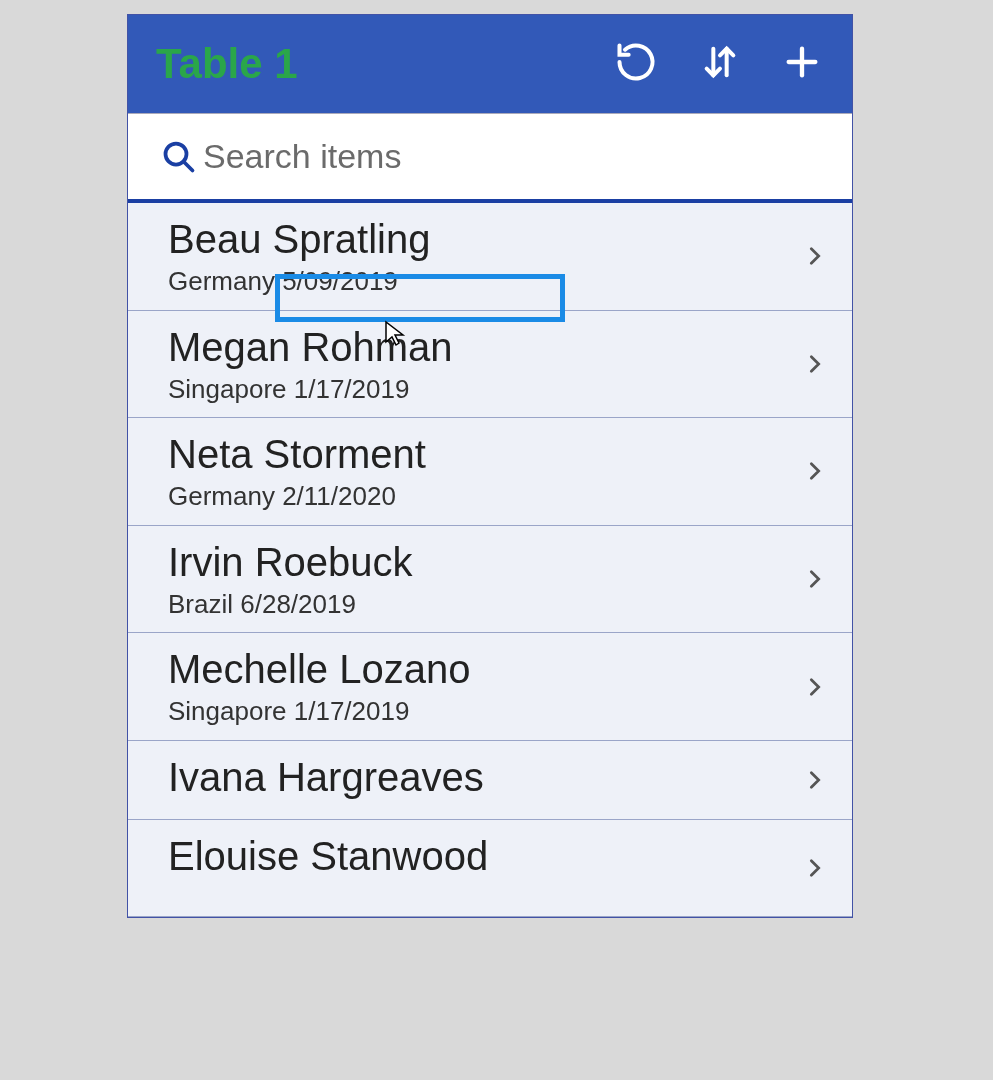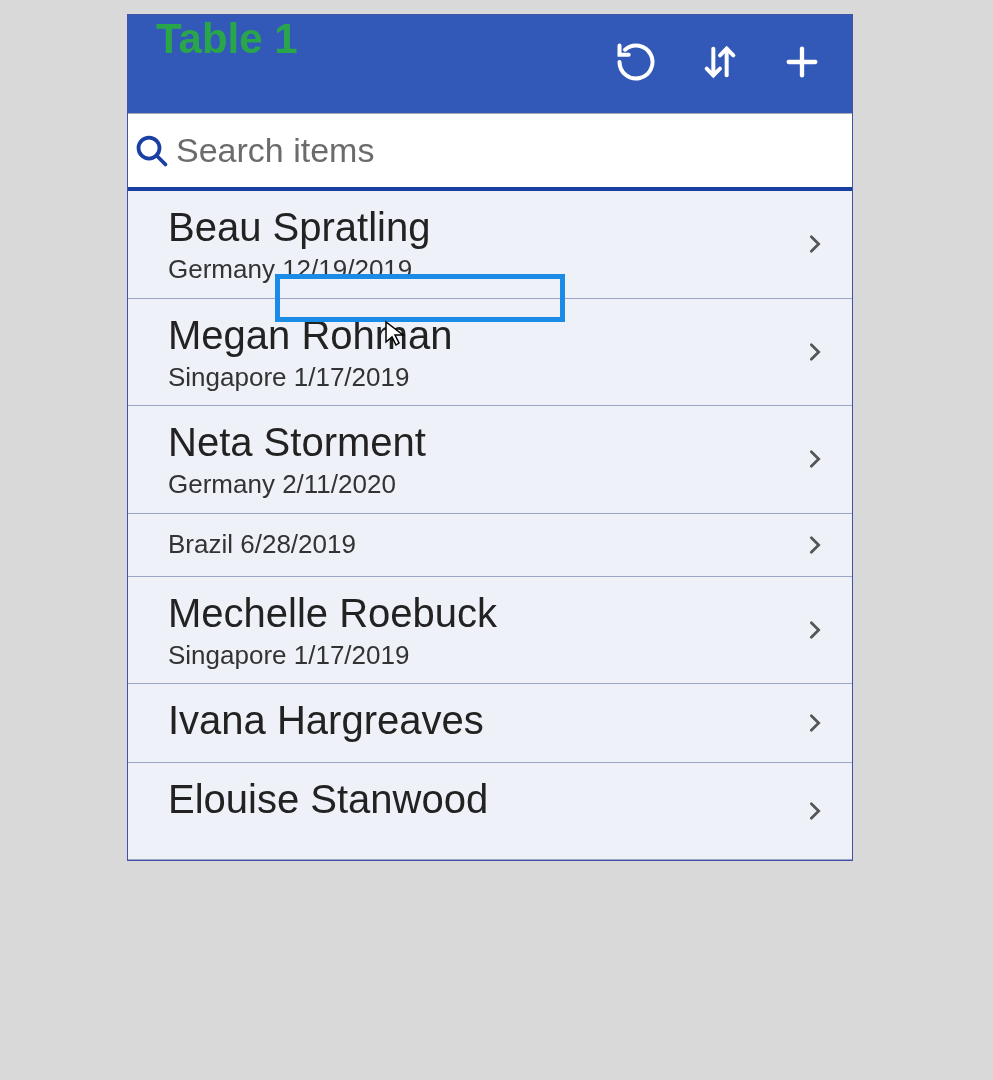--- a/index.html
+++ b/index.html
@@ -15,20 +15,21 @@
     left: 127px;
     top: 14px;
     width: 726px;
     background: #eef1f8;
     border: 1px solid #4252a6;
   }
   .header {
     background: #3259b8;
     height: 98px;
     display: flex;
+    align-items: center;
     padding: 0 20px 0 28px;
   }
   .title {
     flex: 1;
     font-family: "Comic Sans MS", cursive, sans-serif;
     font-size: 42px;
     font-weight: bold;
     color: #2aa64a;
   }
   .hdr-actions {
@@ -42,22 +43,22 @@
     display: flex;
     align-items: center;
     justify-content: center;
   }
   .search-bar {
     background: #ffffff;
     border-top: 1px solid #aab;
     border-bottom: 4px solid #1a3fa3;
     display: flex;
     align-items: center;
-    padding: 0 0;
-    height: 78px;
+    padding: 0 27px;
+    height: 90px;
   }
   .search-icon-wrap {
     width: 48px;
     display: flex;
     justify-content: center;
     align-items: center;
   }
   .search-input {
     border: none;
     outline: none;
@@ -148,21 +149,21 @@
       <svg width="36" height="36" viewBox="0 0 24 24" fill="none" stroke="#1a3fa3" stroke-width="2.5" stroke-linecap="round">
         <circle cx="10" cy="10" r="7"></circle>
         <line x1="21" y1="21" x2="15" y2="15"></line>
       </svg>
     </div>
     <input class="search-input" type="text" placeholder="Search items" style="">
   </div>
 
   <div class="list" id="list">
       <div class="row">
-        <div class="row-text"><div class="row-name">Beau Spratling</div><div class="row-sub">Germany 12/19/2019</div></div>
+        <div class="row-text"><div class="row-name">Beau Spratling</div><div class="row-sub">Germany 5/09/2019</div></div>
         <div class="chevron">
           <svg width="22" height="34" viewBox="0 0 24 24" fill="none" stroke="#555" stroke-width="3" stroke-linecap="round">
             <polyline points="8 4 16 12 8 20"></polyline>
           </svg>
         </div>
       </div>
       <div class="row">
         <div class="row-text"><div class="row-name">Megan Rohman</div><div class="row-sub">Singapore 1/17/2019</div></div>
         <div class="chevron">
           <svg width="22" height="34" viewBox="0 0 24 24" fill="none" stroke="#555" stroke-width="3" stroke-linecap="round">
@@ -172,29 +173,29 @@
       </div>
       <div class="row">
         <div class="row-text"><div class="row-name">Neta Storment</div><div class="row-sub">Germany 2/11/2020</div></div>
         <div class="chevron">
           <svg width="22" height="34" viewBox="0 0 24 24" fill="none" stroke="#555" stroke-width="3" stroke-linecap="round">
             <polyline points="8 4 16 12 8 20"></polyline>
           </svg>
         </div>
       </div>
       <div class="row">
-        <div class="row-text"><div class="row-sub">Brazil 6/28/2019</div></div>
-        <div class="chevron">
-          <svg width="22" height="34" viewBox="0 0 24 24" fill="none" stroke="#555" stroke-width="3" stroke-linecap="round">
-            <polyline points="8 4 16 12 8 20"></polyline>
-          </svg>
-        </div>
-      </div>
-      <div class="row">
-        <div class="row-text"><div class="row-name">Mechelle Roebuck</div><div class="row-sub">Singapore 1/17/2019</div></div>
+        <div class="row-text"><div class="row-name">Irvin Roebuck</div><div class="row-sub">Brazil 6/28/2019</div></div>
+        <div class="chevron">
+          <svg width="22" height="34" viewBox="0 0 24 24" fill="none" stroke="#555" stroke-width="3" stroke-linecap="round">
+            <polyline points="8 4 16 12 8 20"></polyline>
+          </svg>
+        </div>
+      </div>
+      <div class="row">
+        <div class="row-text"><div class="row-name">Mechelle Lozano</div><div class="row-sub">Singapore 1/17/2019</div></div>
         <div class="chevron">
           <svg width="22" height="34" viewBox="0 0 24 24" fill="none" stroke="#555" stroke-width="3" stroke-linecap="round">
             <polyline points="8 4 16 12 8 20"></polyline>
           </svg>
         </div>
       </div>
       <div class="row">
         <div class="row-text"><div class="row-name">Ivana Hargreaves</div></div>
         <div class="chevron">
           <svg width="22" height="34" viewBox="0 0 24 24" fill="none" stroke="#555" stroke-width="3" stroke-linecap="round">

